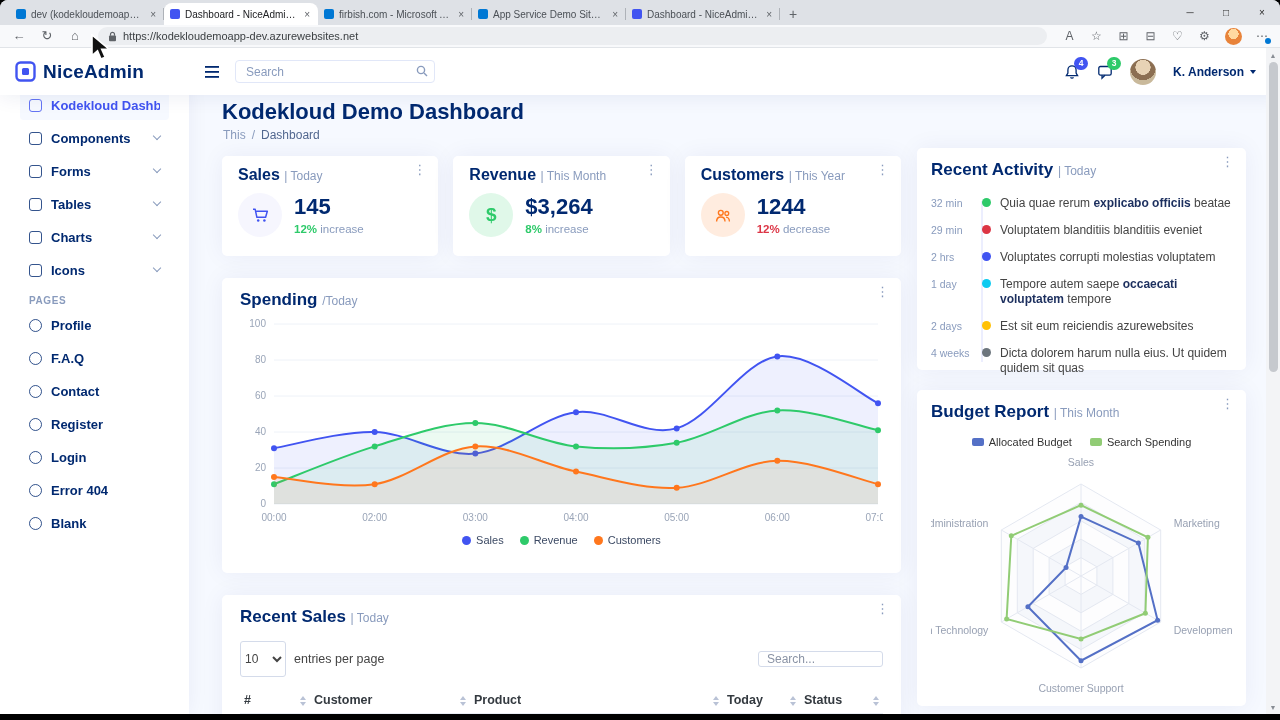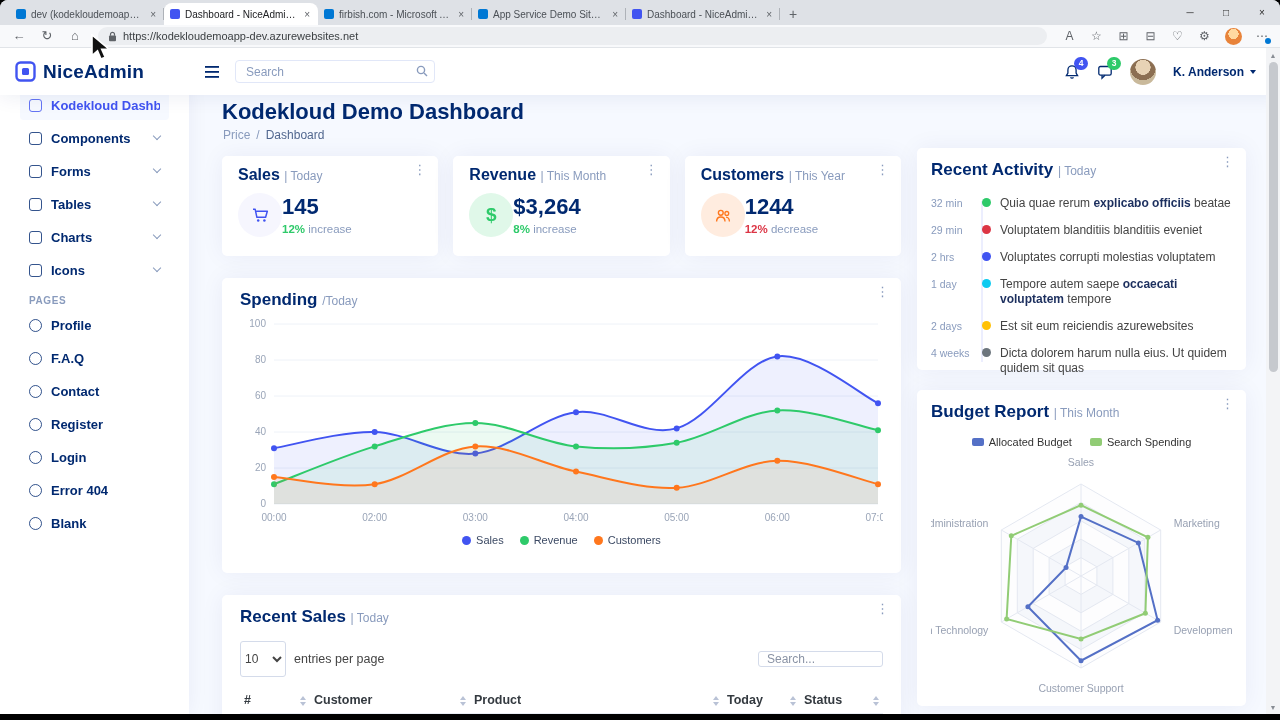--- a/index.html
+++ b/index.html
@@ -60,21 +60,21 @@
   .content{position:absolute;left:202px;top:47px;right:0;bottom:0;padding:4px 20px 0;overflow:hidden;}
   h1{font-size:22px;color:#012970;font-weight:600;}
   .crumbs{font-size:12px;color:#899bbd;display:flex;gap:6px;margin:3px 0 14px 1px;}
   .crumbs .cur{color:#51678f;}
   .card{background:#fff;border-radius:5px;box-shadow:0 0 24px rgba(1,41,112,.06);position:relative;}
   .dots{position:absolute;top:7px;right:12px;color:#899bbd;font-size:13px;line-height:13px;}
   .inforow{display:flex;gap:15px;width:679px;margin-bottom:22px;}
   .icard{flex:1;height:100px;padding:10px 16px;}
   .ctitle2{font-size:16px;font-weight:600;color:#012970;}
   .p{font-size:12px;color:#899bbd;font-weight:400;}
-  .ibody{display:flex;align-items:center;gap:0;margin-top:9px;}
+  .ibody{display:flex;align-items:center;gap:12px;margin-top:9px;}
   .iball{width:44px;height:44px;border-radius:50%;display:flex;align-items:center;justify-content:center;flex:none;}
   .ic{display:none;}
   .ic-dollar{font-size:19px;font-weight:700;}
   .ival{font-size:22px;font-weight:700;color:#012970;line-height:1.1;}
   .idelta{font-size:11.5px;margin-top:3px;}
   .idelta .d{font-weight:700;}
   .idelta .n{color:#899bbd;}
   .ctitle{font-size:17px;font-weight:600;color:#012970;padding:4px 0 6px;}
   .reports{width:679px;height:295px;padding:8px 18px;margin-bottom:22px;}
   .legend{display:flex;justify-content:center;gap:16px;font-size:11px;color:#3c4a64;margin-top:2px;}
@@ -320,21 +320,21 @@
     <span class="nicon"></span>
     <span class="nlabel">Blank</span>
 
   </div>
 </div>
       </aside>
 
       <div class="content">
         <h1>Kodekloud Demo Dashboard</h1>
         <div class="crumbs">
-          <span>Price</span>
+          <span>This</span>
           <span>/</span>
           <span class="cur">Dashboard</span>
         </div>
 
         <div class="inforow" id="inforow">
   <div class="icard card">
     <span class="dots">⋮</span>
     <div class="ctitle2"><span class="t">Sales</span> <span class="p">| Today</span></div>
     <div class="ibody">
       <span class="iball" style="background: rgb(246, 246, 254); color: rgb(65, 84, 241);">

